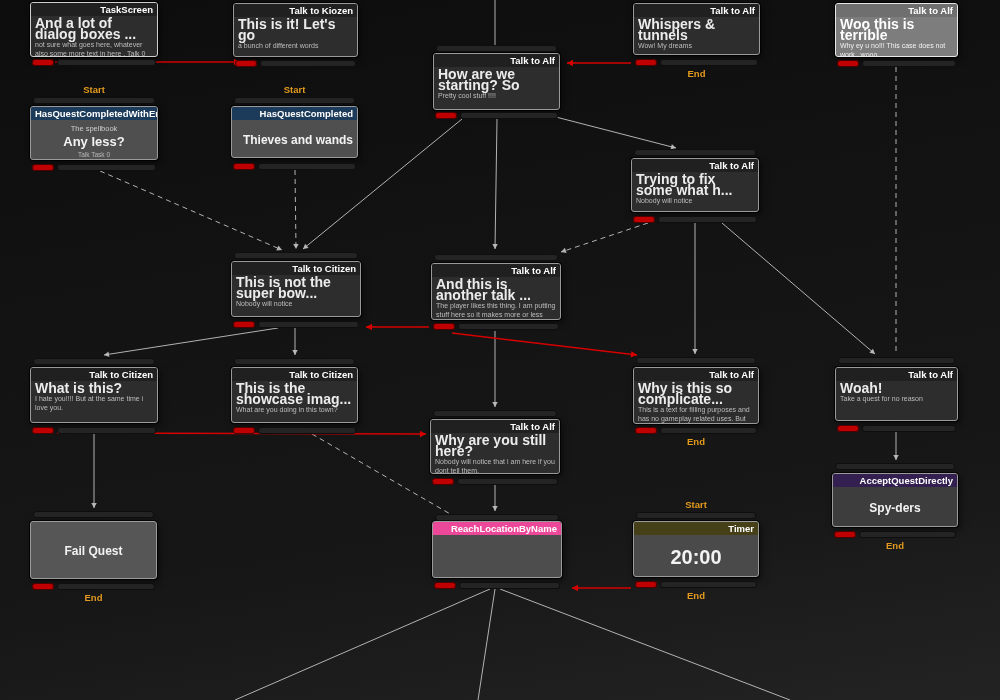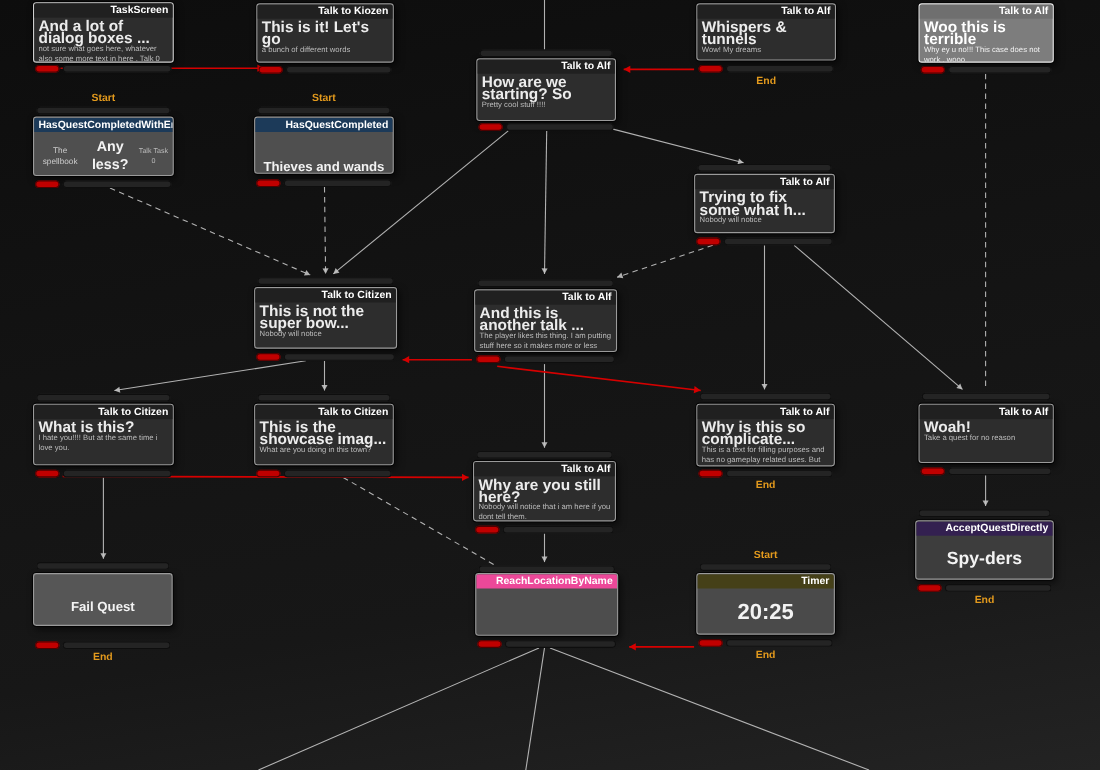--- a/index.html
+++ b/index.html
@@ -21,21 +21,21 @@
     box-shadow:0 0 0 1px rgba(0,0,0,.8),2px 3px 7px rgba(0,0,0,.55);
     overflow:hidden;
   }
   .hdr{
     height:13px;line-height:13px;font-size:9.5px;font-weight:bold;color:#ffffff;
     padding:0 4px;white-space:nowrap;overflow:hidden;
   }
   .body{padding:2px 4px 2px 4px;position:relative;}
   .l1{font-size:14px;font-weight:bold;color:#ececec;line-height:11px;}
   .l2{font-size:7px;color:#bdbdbd;line-height:8.5px;margin-top:1px;}
-  .centerbody{display:flex;flex-direction:row;align-items:center;justify-content:center;text-align:center;}
+  .centerbody{display:flex;flex-direction:column;align-items:center;justify-content:center;text-align:center;}
   .csub{font-size:7.5px;color:#cdcdcd;line-height:10px;}
   .cmain{font-weight:bold;color:#f3f3f3;line-height:1.25;}
   .cfoot{font-size:6.5px;color:#b9b9b9;line-height:9px;}
   .node.light .l1{color:#ffffff;}
   .node.light .l2{color:#f2f2f2;}
   .bar{
     position:absolute;height:7px;border-radius:3.5px;
     background:var(--bar,#242424);
     box-shadow:inset 0 0 0 1px rgba(0,0,0,.6);
   }
@@ -266,29 +266,29 @@
 
     </div>
   </div>
 <div class="bar" style="left: 433px; top: 410px; width: 124px;"></div>
       <div class="bar red" style="left: 432px; top: 478px; width: 22px;"></div>
       <div class="bar" style="left: 457px; top: 478px; width: 101px;"></div>
   <div class="node" style="left: 832px; top: 473px; width: 126px; height: 54px; background: rgb(61, 61, 61); border-color: rgb(154, 154, 154);">
     <div class="hdr" style="background: rgb(51, 32, 80); text-align: right;">AcceptQuestDirectly</div>
     <div class="body centerbody" style="height: 39px;">
 
-      <div class="cmain" style="font-size: 16px;">Spy-ders</div>
+      <div class="cmain" style="font-size: 12px;">Spy-ders</div>
 
     </div>
   </div>
 <div class="bar" style="left: 835px; top: 463px; width: 120px;"></div>
       <div class="bar red" style="left: 834px; top: 531px; width: 22px;"></div>
       <div class="bar" style="left: 859px; top: 531px; width: 97px;"></div>
       <div class="glabel" style="left: 895px; top: 540px;">End</div>
-  <div class="node" style="left: 30px; top: 521px; width: 127px; height: 48px; background: rgb(86, 86, 86); border-color: rgb(154, 154, 154);">
+  <div class="node" style="left: 30px; top: 521px; width: 127px; height: 58px; background: rgb(86, 86, 86); border-color: rgb(154, 154, 154);">
 
     <div class="body centerbody" style="height: 54px;">
 
       <div class="cmain" style="font-size: 12px;">Fail Quest</div>
 
     </div>
   </div>
 <div class="bar" style="left: 33px; top: 511px; width: 121px;"></div>
       <div class="bar red" style="left: 32px; top: 583px; width: 22px;"></div>
       <div class="bar" style="left: 57px; top: 583px; width: 98px;"></div>
@@ -296,21 +296,21 @@
   <div class="node" style="left: 432px; top: 521px; width: 130px; height: 57px; background: rgb(77, 77, 77); border-color: rgb(154, 154, 154);">
     <div class="hdr" style="background: #ec4899; text-align: right;">ReachLocationByName</div>
   </div>
 <div class="bar" style="left: 435px; top: 514px; width: 124px;"></div>
       <div class="bar red" style="left: 434px; top: 582px; width: 22px;"></div>
       <div class="bar" style="left: 459px; top: 582px; width: 101px;"></div>
   <div class="node" style="left: 633px; top: 521px; width: 126px; height: 56px; background: rgb(74, 74, 74); border-color: rgb(154, 154, 154);">
     <div class="hdr" style="background: rgb(69, 64, 24); text-align: right;">Timer</div>
     <div class="body centerbody" style="height: 41px;">
 
-      <div class="cmain" style="font-size: 20px;">20:25</div>
+      <div class="cmain" style="font-size: 20px;">20:00</div>
 
     </div>
   </div>
 <div class="bar" style="left: 636px; top: 512px; width: 120px;"></div>
       <div class="bar red" style="left: 635px; top: 581px; width: 22px;"></div>
       <div class="bar" style="left: 660px; top: 581px; width: 97px;"></div>
       <div class="glabel" style="left: 696px; top: 499px;">Start</div>
       <div class="glabel" style="left: 696px; top: 590px;">End</div>
     </div>
 </div>

